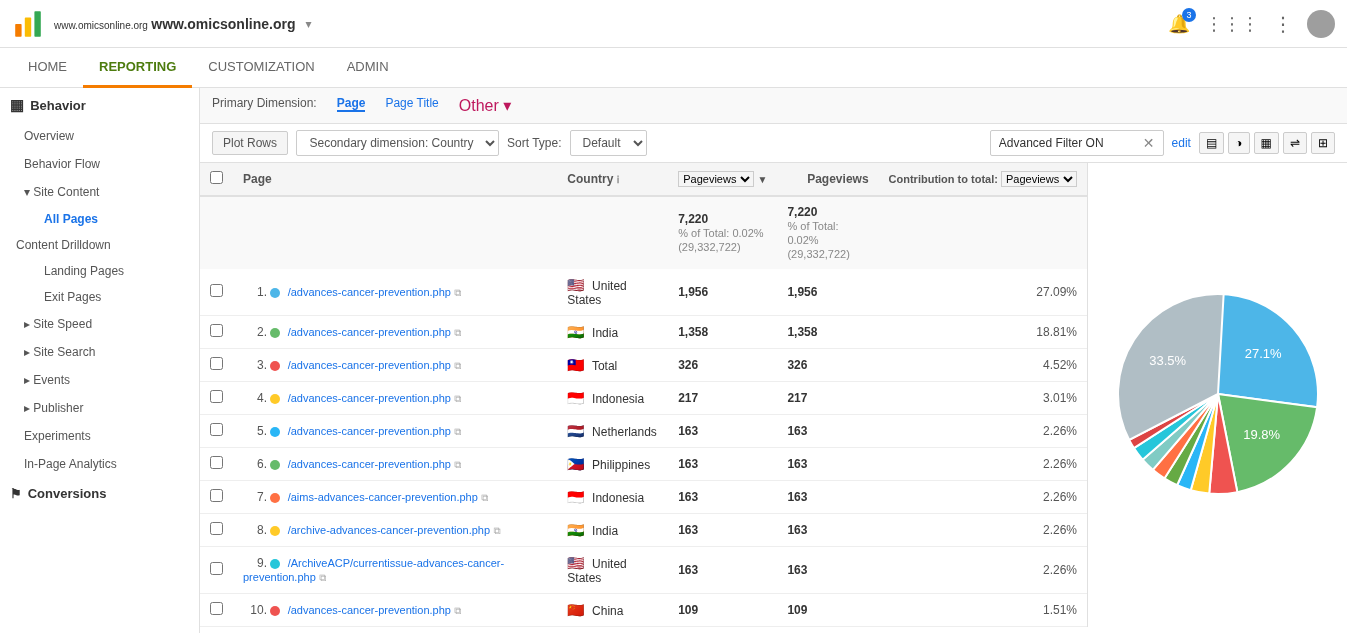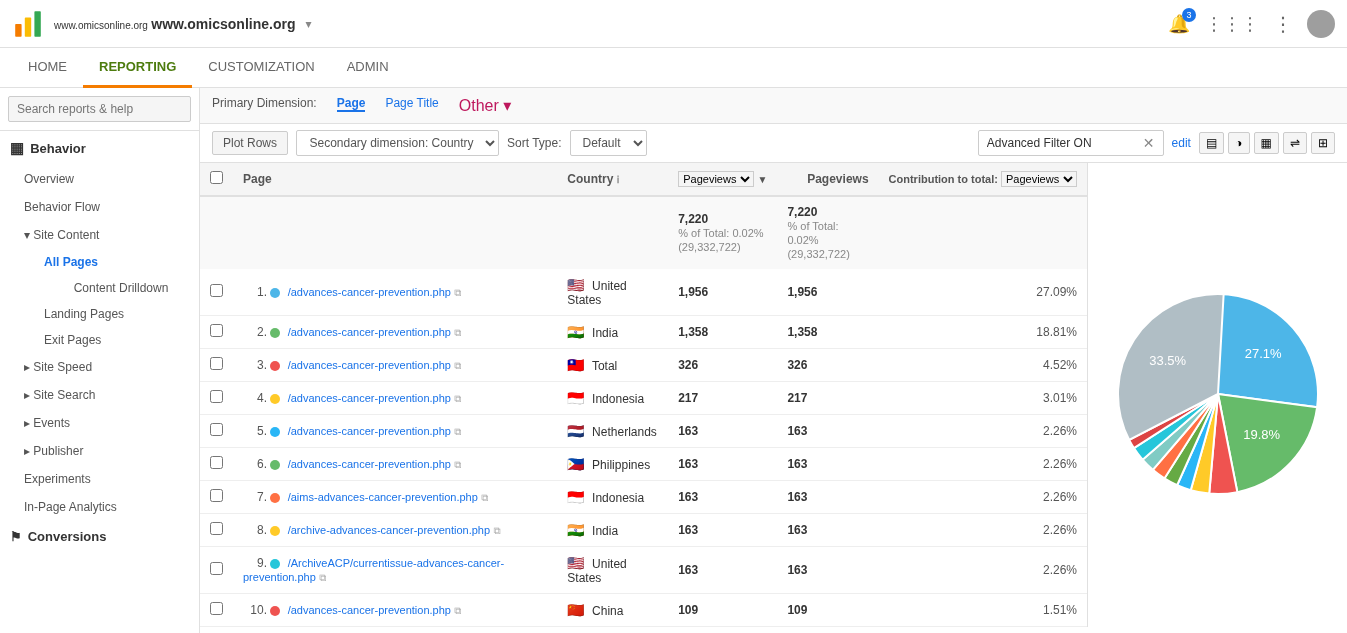--- a/index.html
+++ b/index.html
@@ -95,21 +95,21 @@
       border: 1px solid #ccc; padding: 4px 8px; font-size: 12px;
       border-radius: 2px; background: #fff; cursor: pointer; color: #555; text-align: center;
     }
     .sort-label { font-size: 12px; color: #555; }
     .sort-select {
       border: 1px solid #ccc; padding: 4px 8px; font-size: 12px;
       border-radius: 2px; background: #fff; cursor: pointer; color: #555;
     }
     .spacer { flex: 1; }
     .advanced-filter {
-      display: flex; align-items: center; gap: 16px;
+      display: flex; align-items: center; gap: 4px;
       border: 1px solid #ccc; padding: 4px 8px; border-radius: 2px;
       background: #fff;
     }
     .advanced-filter input {
       border: none; outline: none; font-size: 12px; color: #333; width: 140px;
     }
     .clear-btn { cursor: pointer; color: #888; font-size: 14px; }
     .edit-link { color: #1a73e8; font-size: 12px; cursor: pointer; }
     .view-icons { display: flex; gap: 4px; }
     .view-icon-btn {
@@ -183,34 +183,31 @@
 <div class="nav-tabs">
   <div class="nav-tab">HOME</div>
   <div class="nav-tab active">REPORTING</div>
   <div class="nav-tab">CUSTOMIZATION</div>
   <div class="nav-tab">ADMIN</div>
 </div>
 
 <div class="layout">
 
   <div class="sidebar">
-    <div class="sidebar-search">
-      <input type="text" placeholder="Search reports &amp; help" style="">
-    </div>
 
     <div class="sidebar-section">
       <div class="sidebar-header">
         <span style="font-size:15px;">▦</span>
         <span>Behavior</span>
       </div>
       <div class="sidebar-item">Overview</div>
       <div class="sidebar-item">Behavior Flow</div>
       <div class="sidebar-item">▾ Site Content</div>
       <div class="sidebar-sub-item active" style="padding-left:44px;">All Pages</div>
-      <div class="sidebar-sub-item" style="padding-left:53px;text-align:center;">Content Drilldown</div>
+      <div class="sidebar-sub-item" style="padding-left:16px;">Content Drilldown</div>
       <div class="sidebar-sub-item" style="padding-left:44px;">Landing Pages</div>
       <div class="sidebar-sub-item" style="padding-left:44px;">Exit Pages</div>
       <div class="sidebar-item">▸ Site Speed</div>
       <div class="sidebar-item">▸ Site Search</div>
       <div class="sidebar-item">▸ Events</div>
       <div class="sidebar-item">▸ Publisher</div>
       <div class="sidebar-item">Experiments</div>
       <div class="sidebar-item">In-Page Analytics</div>
     </div>
 

